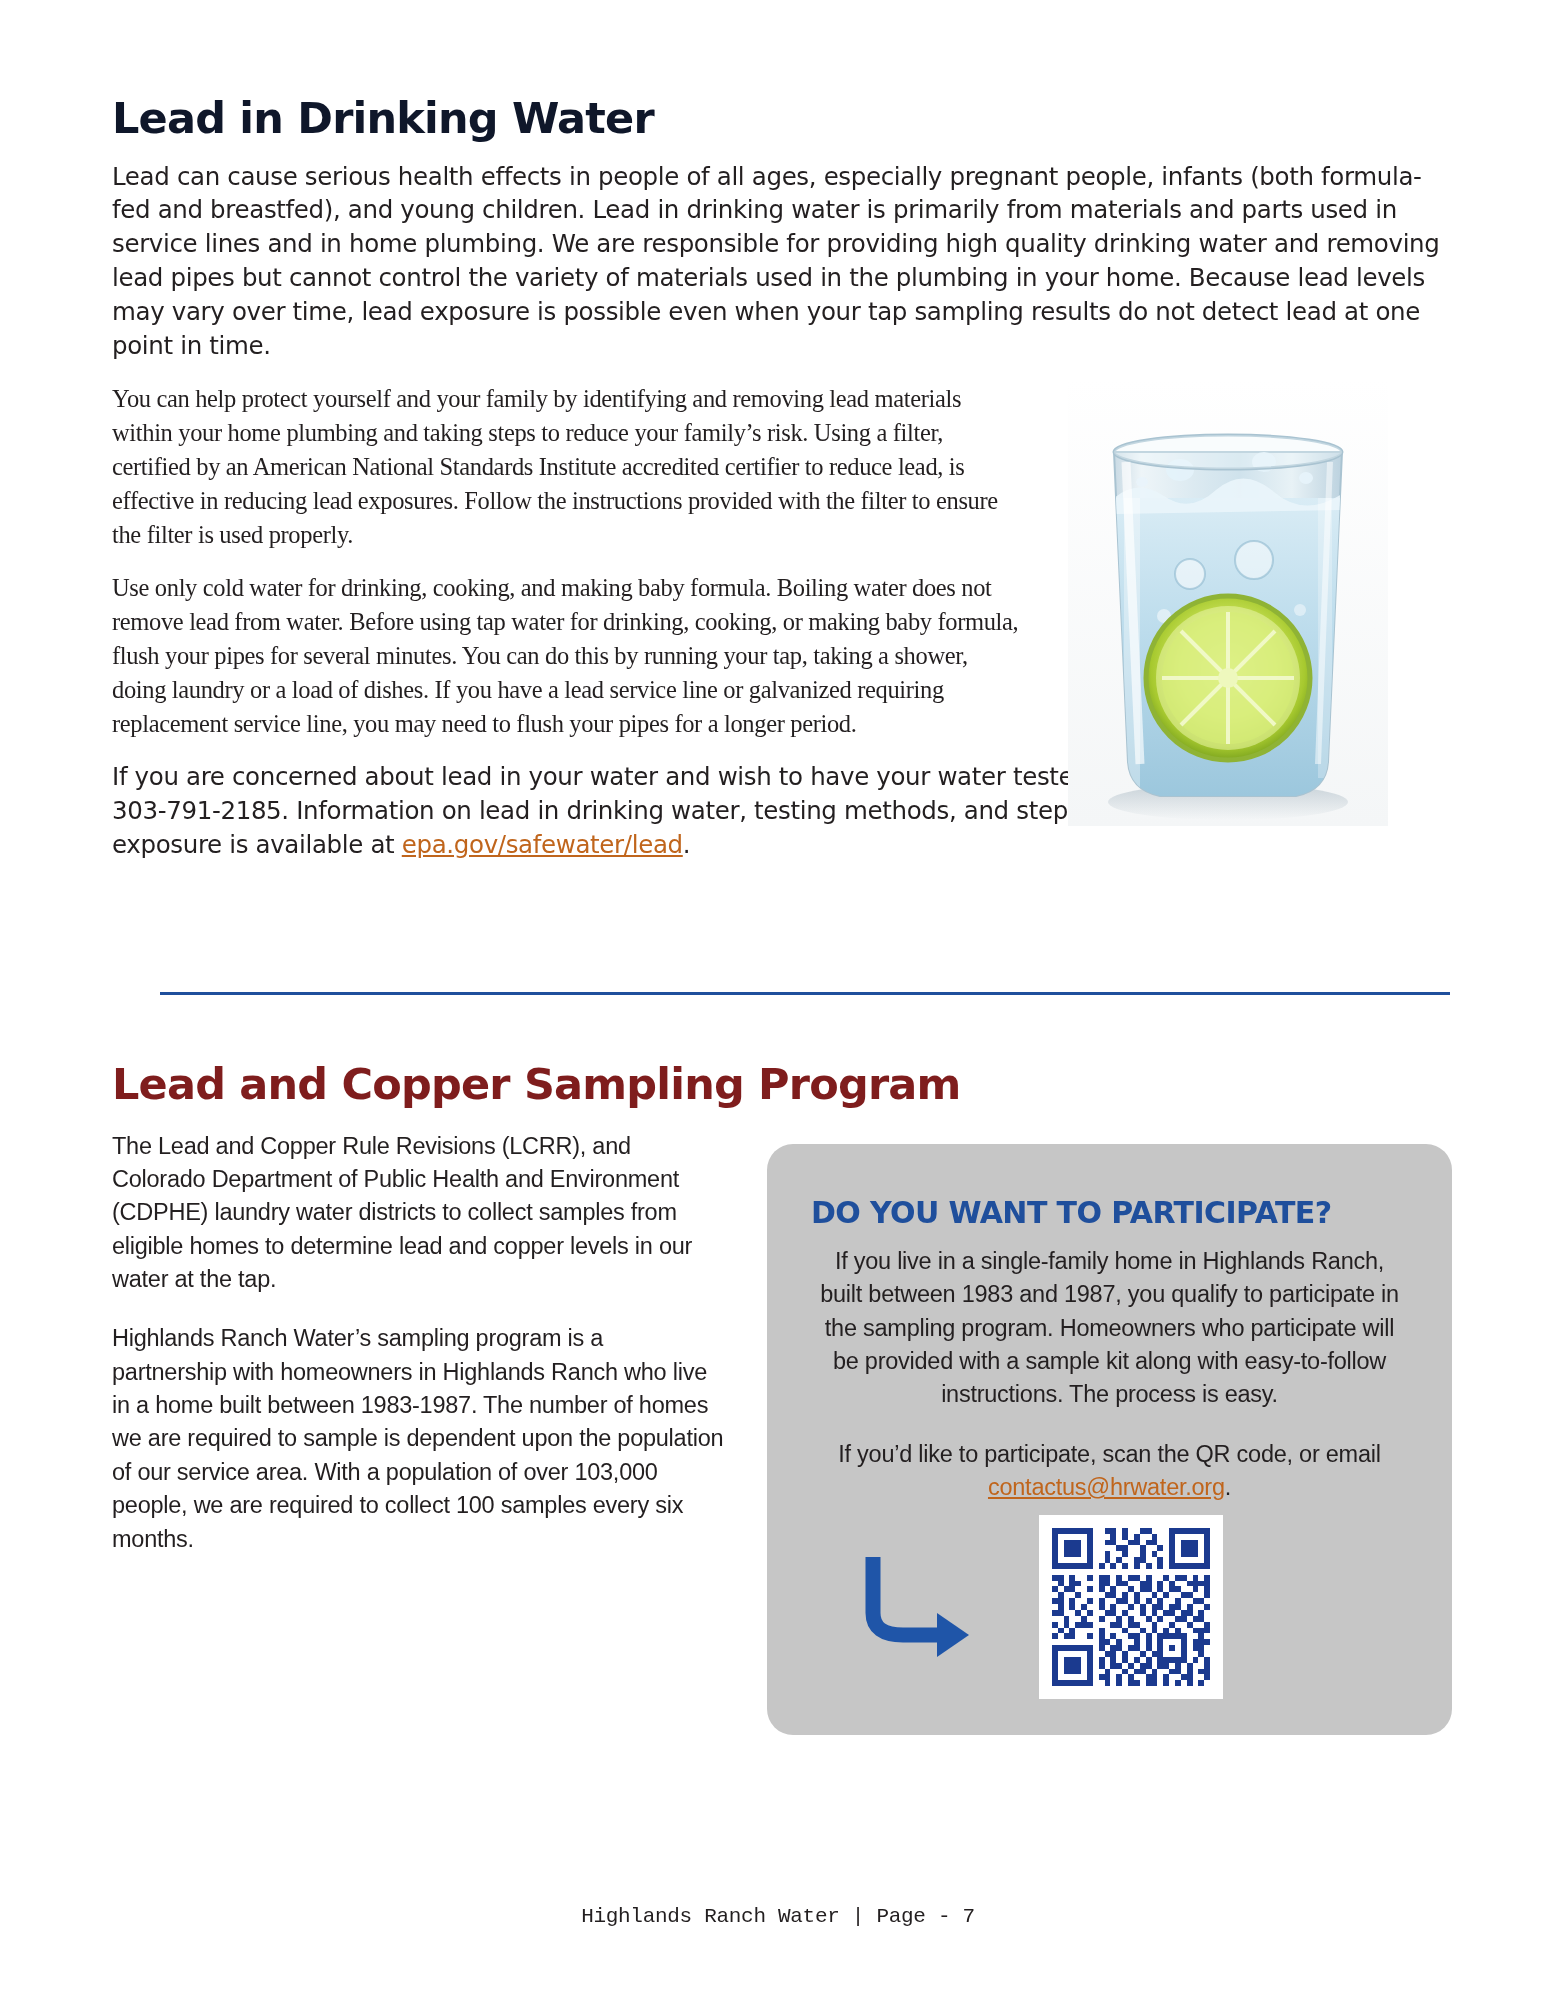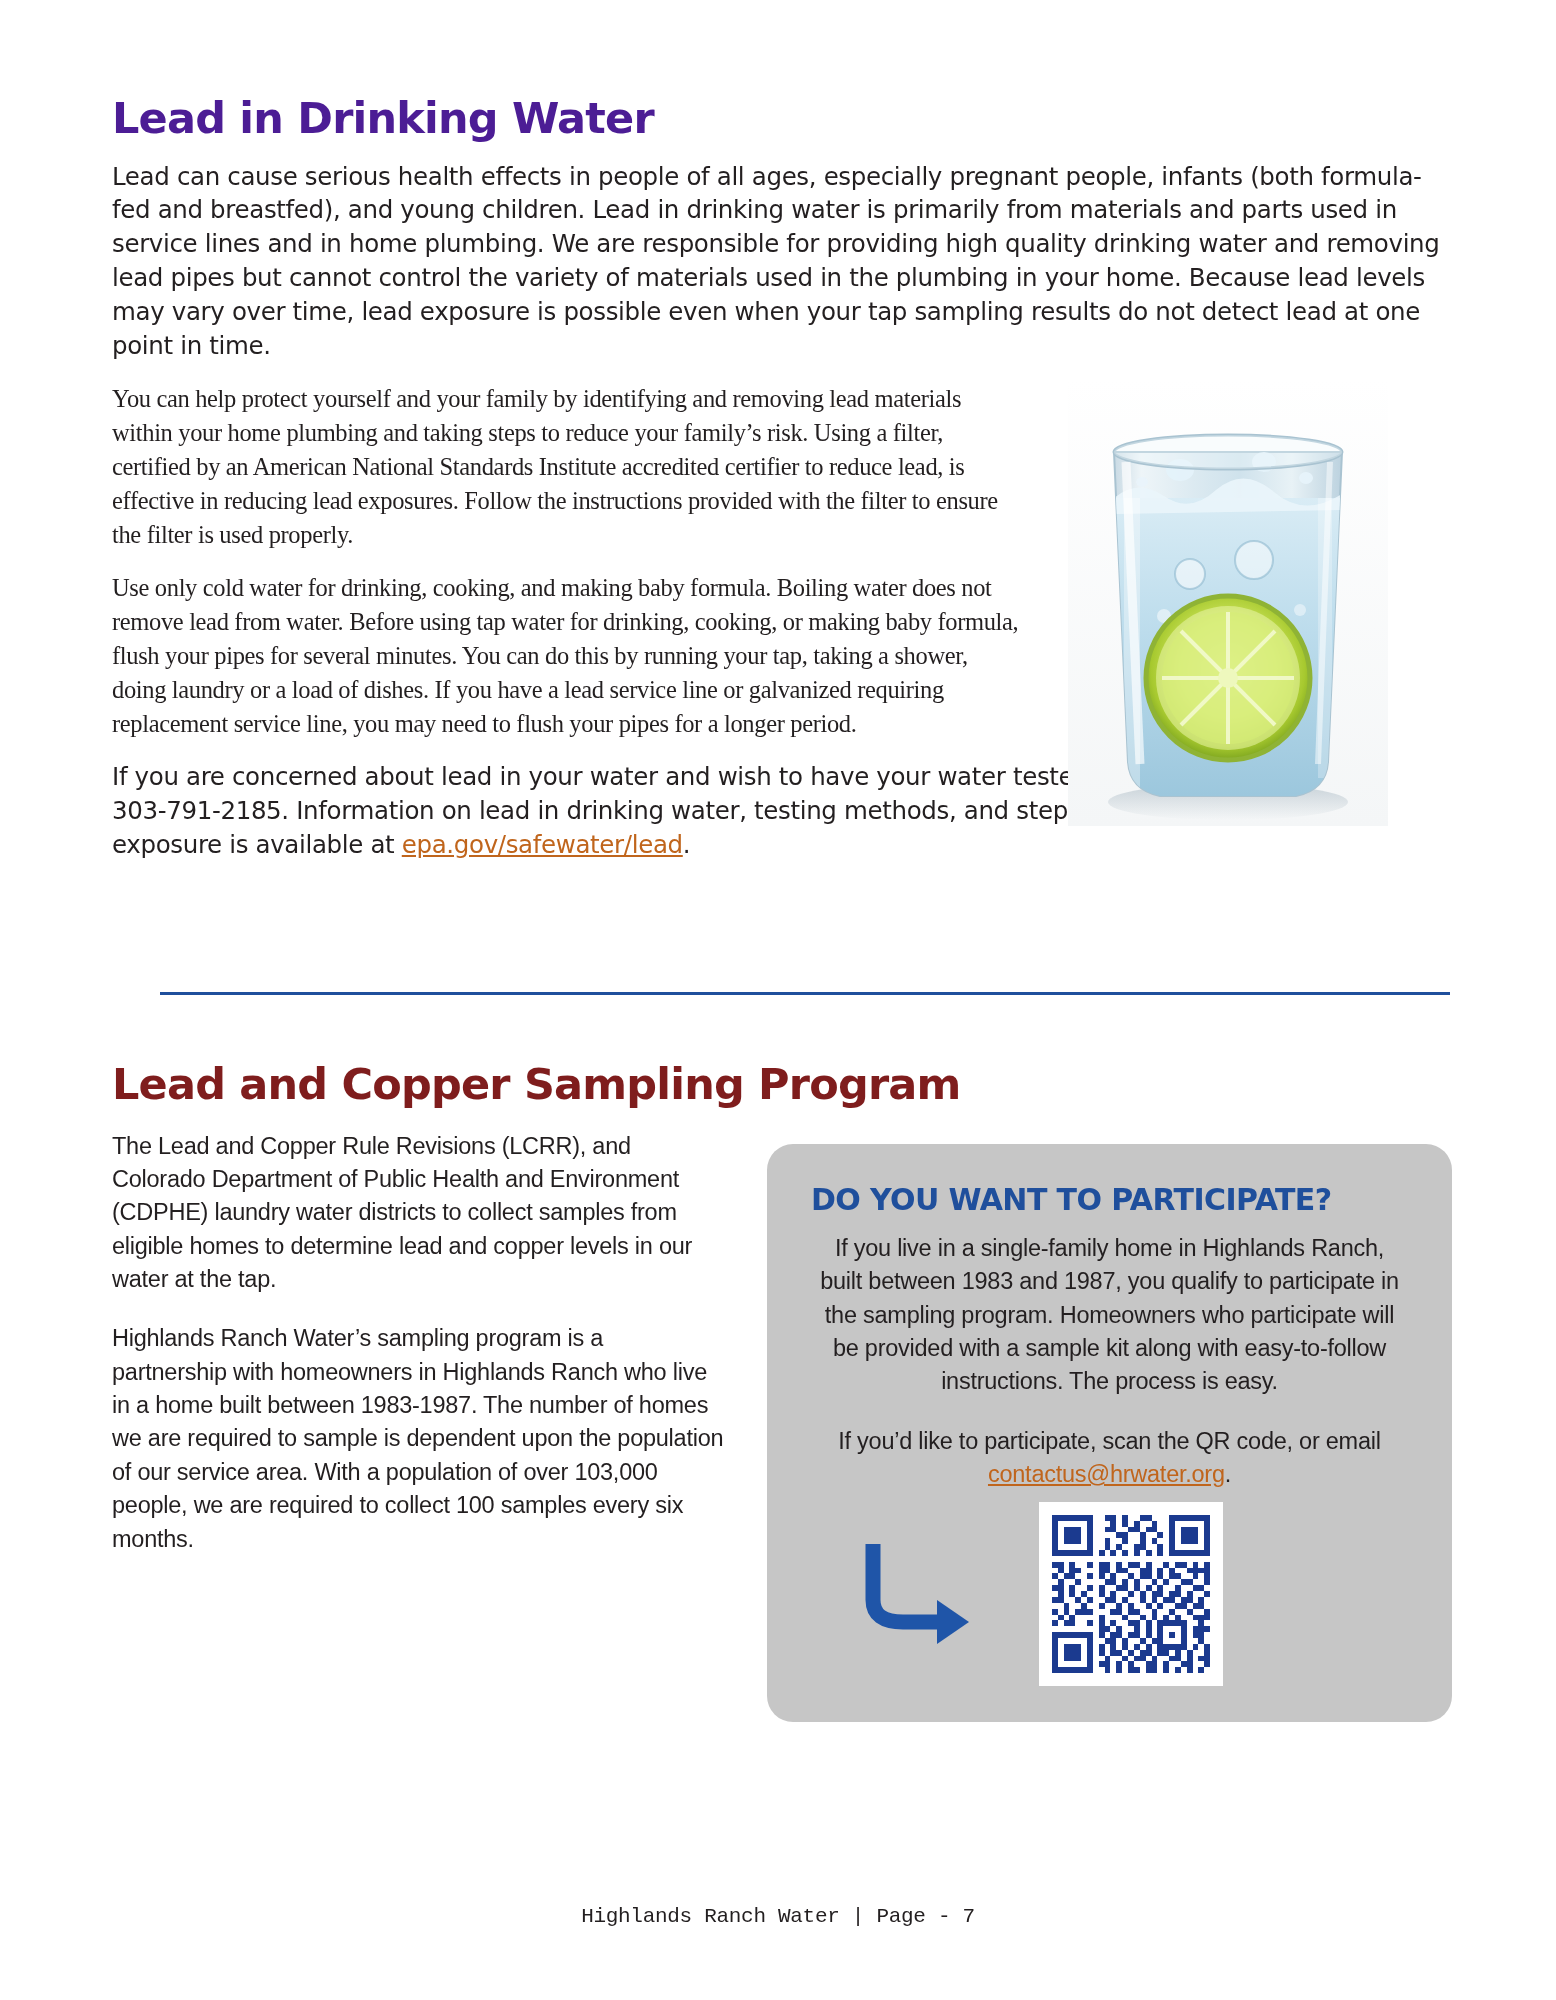--- a/index.html
+++ b/index.html
@@ -25,21 +25,21 @@
     position: absolute;
     left: 112px;
     top: 96px;
     width: 1330px;
   }
   h1.section-title {
     font-family: "DejaVu Sans", sans-serif;
     font-size: 43px;
     line-height: 1.06;
     font-weight: 700;
-    color: #4c1d95;
+    color: #0f172a;
     letter-spacing: -0.8px;
     margin: 0 0 18px 0;
   }
   .body-text {
     font-family: "DejaVu Sans", sans-serif;
     font-size: 24.5px;
     line-height: 1.38;
     color: #231f20;
     margin: 0 0 20px 0;
     letter-spacing: -0.35px;
@@ -126,21 +126,21 @@
     padding: 36px 44px 40px 44px;
     box-sizing: border-box;
   }
   .callout h3 {
     font-family: "DejaVu Sans", sans-serif;
     font-size: 30px;
     line-height: 1.1;
     font-weight: 700;
     color: #1f4f9c;
     letter-spacing: -0.6px;
-    margin: 3px 0 16px 0;
+    margin: 16px 0 16px 0;
   }
   .callout p {
     font-family: "Liberation Sans", sans-serif;
     font-size: 23.5px;
     line-height: 1.42;
     color: #231f20;
     margin: 0 0 26px 0;
     letter-spacing: -0.25px;
     text-align: center;
   }

